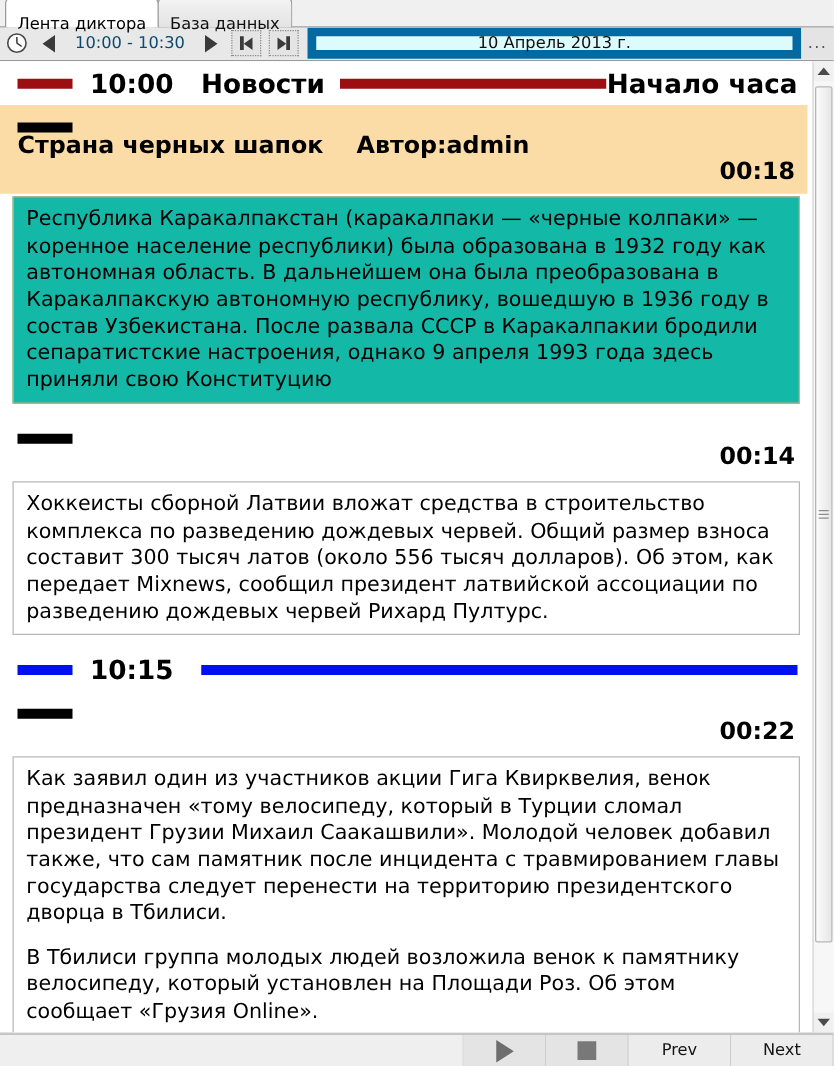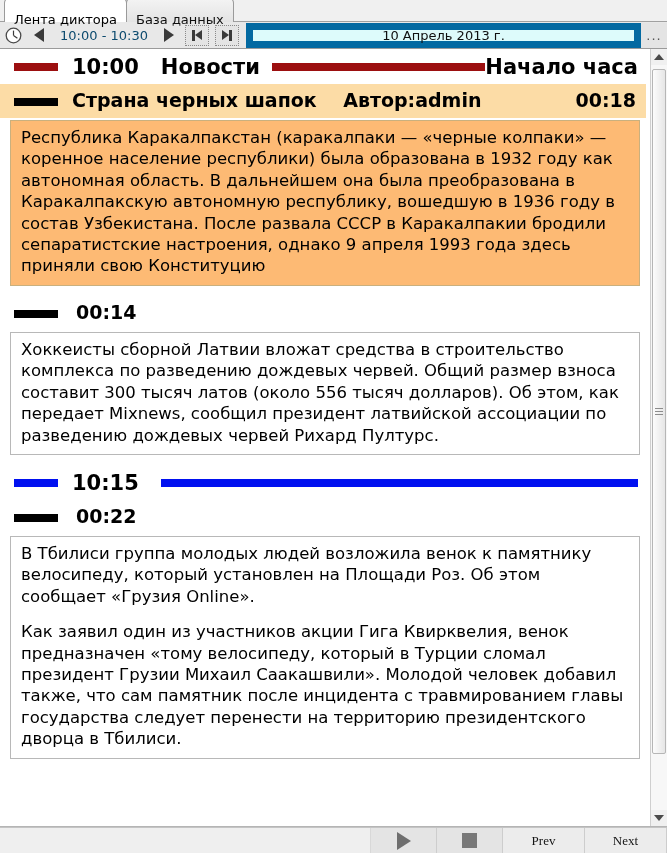--- a/index.html
+++ b/index.html
@@ -200,20 +200,21 @@
   
   .item-title {
     display: flex;
     align-items: flex-start;
     padding: 6px 10px 6px 14px;
     font-size: 19px;
     font-weight: bold;
     color: #000;
     box-sizing: border-box;
     line-height: 1.15;
+    flex-direction: column;
   }
   .item-title.selected {
     background: #fcdca6;
   }
   .title-dash {
     width: 44px;
     height: 8px;
     background: #000;
     flex: 0 0 auto;
     margin: 8px 14px 0 0;
@@ -235,21 +236,21 @@
     margin: 2px 6px 10px 10px;
     border: 1px solid #b8b8b8;
     padding: 6px 10px 8px 10px;
     font-size: 16.5px;
     line-height: 1.30;
     color: #000;
     background: #ffffff;
     box-sizing: border-box;
   }
   .item-body.highlight {
-    background: #fdba74;
+    background: #14b8a6;
     border-color: #c9b07e;
   }
   .item-body p { margin: 0; }
   .item-body p + p { margin-top: 14px; }
 
   
   .vscroll {
     width: 17px;
     flex: 0 0 auto;
     background: #f3f3f3;
@@ -321,21 +322,21 @@
     background: #e4e4e4;
     border-right: 1px solid #cdcdcd;
     display: flex;
     align-items: center;
     justify-content: center;
     font-size: 13px;
     color: #151515;
     box-sizing: border-box;
   }
   .bb-btn.icon { width: 66px; background: #e4e4e4; }
-  .bb-btn.lbl { width: 82px; background: #ececec; font-family: Liberation Serif, serif; }
+  .bb-btn.lbl { width: 82px; background: #ececec; }
   .play-tri {
     width: 0; height: 0;
     border-top: 9px solid transparent;
     border-bottom: 9px solid transparent;
     border-left: 14px solid #6e6e6e;
   }
   .stop-sq { width: 15px; height: 15px; background: #787878; }
 </style>
 </head>
 <body>
@@ -418,22 +419,22 @@
         <div class="hour-row">
           <span class="hour-dash blue"></span>
           <span class="hour-time">10:15</span>
           <span class="hour-rule blue"></span>
         </div>
         <div class="item-title">
           <span class="title-dash"></span>
           <span class="title-dur">00:22</span>
         </div>
         <div class="item-body">
+          <p>Как заявил один из участников акции Гига Квирквелия, венок предназначен «тому велосипеду, который в Турции сломал президент Грузии Михаил Саакашвили». Молодой человек добавил также, что сам памятник после инцидента с травмированием главы государства следует перенести на территорию президентского дворца в Тбилиси.</p>
           <p>В Тбилиси группа молодых людей возложила венок к памятнику велосипеду, который установлен на Площади Роз. Об этом сообщает «Грузия Online».</p>
-          <p>Как заявил один из участников акции Гига Квирквелия, венок предназначен «тому велосипеду, который в Турции сломал президент Грузии Михаил Саакашвили». Молодой человек добавил также, что сам памятник после инцидента с травмированием главы государства следует перенести на территорию президентского дворца в Тбилиси.</p>
         </div>
       </div>
 
     <div class="vscroll">
       <div class="sb-arrow">
         <span class="sb-up"></span>
       </div>
       <div class="sb-track">
         <div class="sb-thumb">
           <span class="sb-grip">

